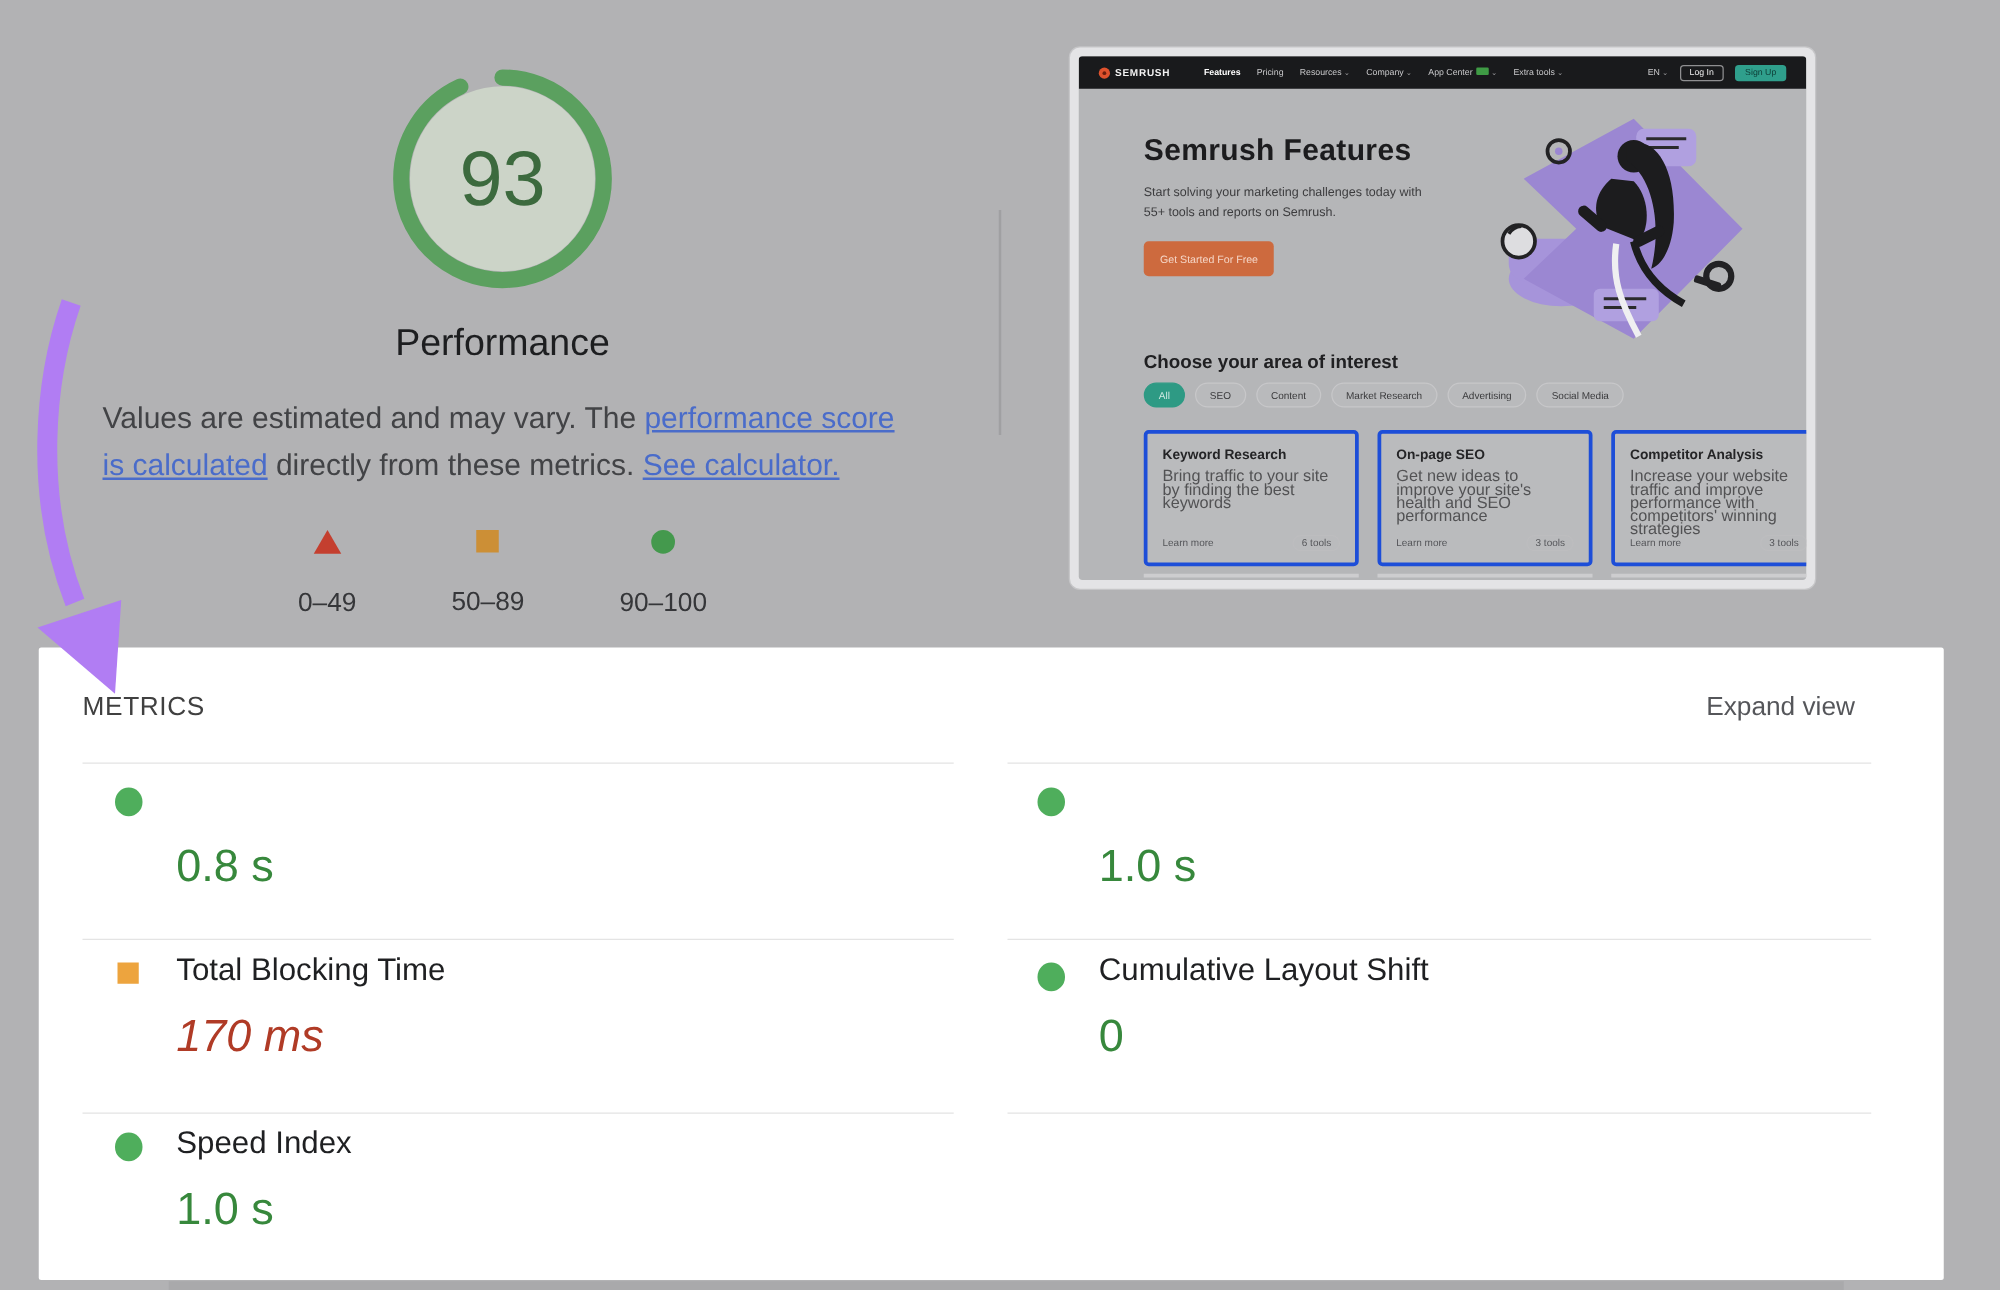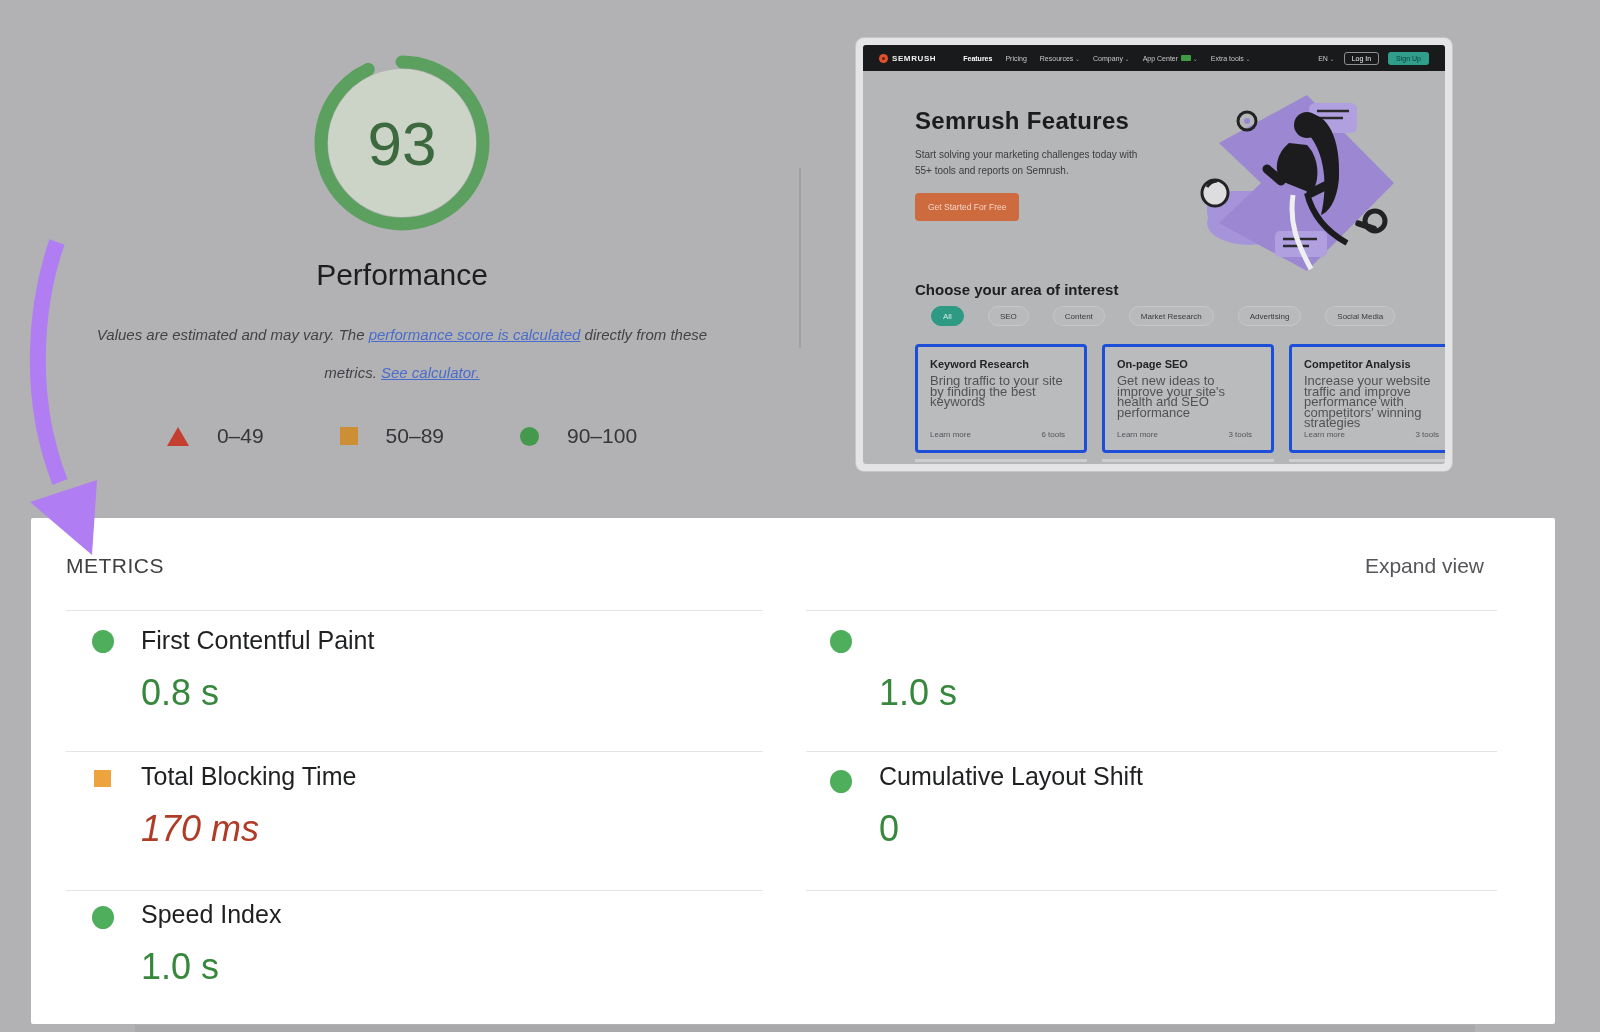--- a/index.html
+++ b/index.html
@@ -18,31 +18,31 @@
   .gauge-score {
     left:312px; top:53px; width:180px; height:180px;
     display:flex; align-items:center; justify-content:center;
     font-size:62px; color:#3c6a3e;
   }
   .perf-title {
     left:82px; top:258px; width:640px; text-align:center;
     font-size:30px; color:#1d1e20;
   }
   .disclaimer {
-    left:82px; top:316px; width:640px; text-align:center;
-    font-size:15px; line-height:38px; color:#424346;font-style:italic;
+    left:82px; top:316px; width:640px; text-align:left;
+    font-size:24px; line-height:38px; color:#424346;
   }
   .disclaimer a { color:#4a6cca; text-decoration:underline; cursor:pointer; }
 
   .legend {
     left:82px; top:424px; width:640px;
     display:flex; justify-content:center; gap:76px;
     font-size:21px; color:#353639;
   }
-  .legend-item { display:flex; align-items:center; gap:28px; }
+  .legend-item { display:flex; align-items:center; gap:28px;flex-direction:column; }
   .marker-triangle {
     width:0; height:0;
     border-left:11px solid transparent; border-right:11px solid transparent;
     border-bottom:19px solid #c43f2f;
   }
   .marker-square { width:18px; height:18px; background:#cc8f36; }
   .marker-circle { width:19px; height:19px; border-radius:50%; background:#44994d; }
 
   .v-divider { left:799px; top:168px; width:2px; height:180px; background:#a0a0a2; }
 
@@ -81,21 +81,21 @@
     font-size:8.5px; color:rgba(255,240,232,.8); cursor:pointer;
   }
 
   .mini-illus { position:absolute; right:36px; top:28px; width:220px; height:215px; }
 
   .mini-choose { position:absolute; left:52px; top:236px; font-size:15px; font-weight:bold; color:#202022; }
   .pill-row { position:absolute; left:52px; top:261px; display:flex; gap:8px; }
   .pill {
     border:1px solid #c7c7c9; border-radius:10px; height:20px;
     display:flex; align-items:center; padding:0 11px;
-    font-size:8px; color:#3a3a3c; cursor:pointer; background:rgba(255,255,255,0.06);margin-left:16px;
+    font-size:8px; color:#3a3a3c; cursor:pointer; background:rgba(255,255,255,0.06);
   }
   .pill.active { background:#2e9a84; border-color:#2e9a84; color:#cfe9e2; }
 
   .mini-cards { position:absolute; left:52px; top:299px; display:flex; gap:15px; }
   .mini-card {
     width:172px; height:109px; border:3px solid #1d4ed8; border-radius:4px;
     background:#babbbd; padding:11px 12px; position:relative;
   }
   .mini-card h4 { font-size:11px; color:#242426; margin-bottom:6px; }
   .mini-card p { font-size:13px; line-height:10.5px; color:#525254; }
@@ -257,21 +257,20 @@
 </div>
 
 <div class="abs metrics-panel">
   <div class="metrics-header">METRICS</div>
   <div class="expand-view">Expand view</div>
 
   <div class="h-div" style="left:35px; top:92px; width:697px;"></div>
   <div class="h-div" style="left:775px; top:92px; width:691px;"></div>
 
   <span class="dot" style="left:61px; top:112px;"></span>
-  <div class="metric-label" style="left:110px; top:108px;">First Contentful Paint</div>
   <div class="metric-value val-green" style="left:110px; top:154px;">0.8 s</div>
   <div class="h-div" style="left:35px; top:233px; width:697px;"></div>
 
   <span class="sq" style="left:63px; top:252px;"></span>
   <div class="metric-label" style="left:110px; top:244px;">Total Blocking Time</div>
   <div class="metric-value val-rust" style="left:110px; top:290px;">170 ms</div>
   <div class="h-div" style="left:35px; top:372px; width:697px;"></div>
 
   <span class="dot" style="left:61px; top:388px;"></span>
   <div class="metric-label" style="left:110px; top:382px;">Speed Index</div>

